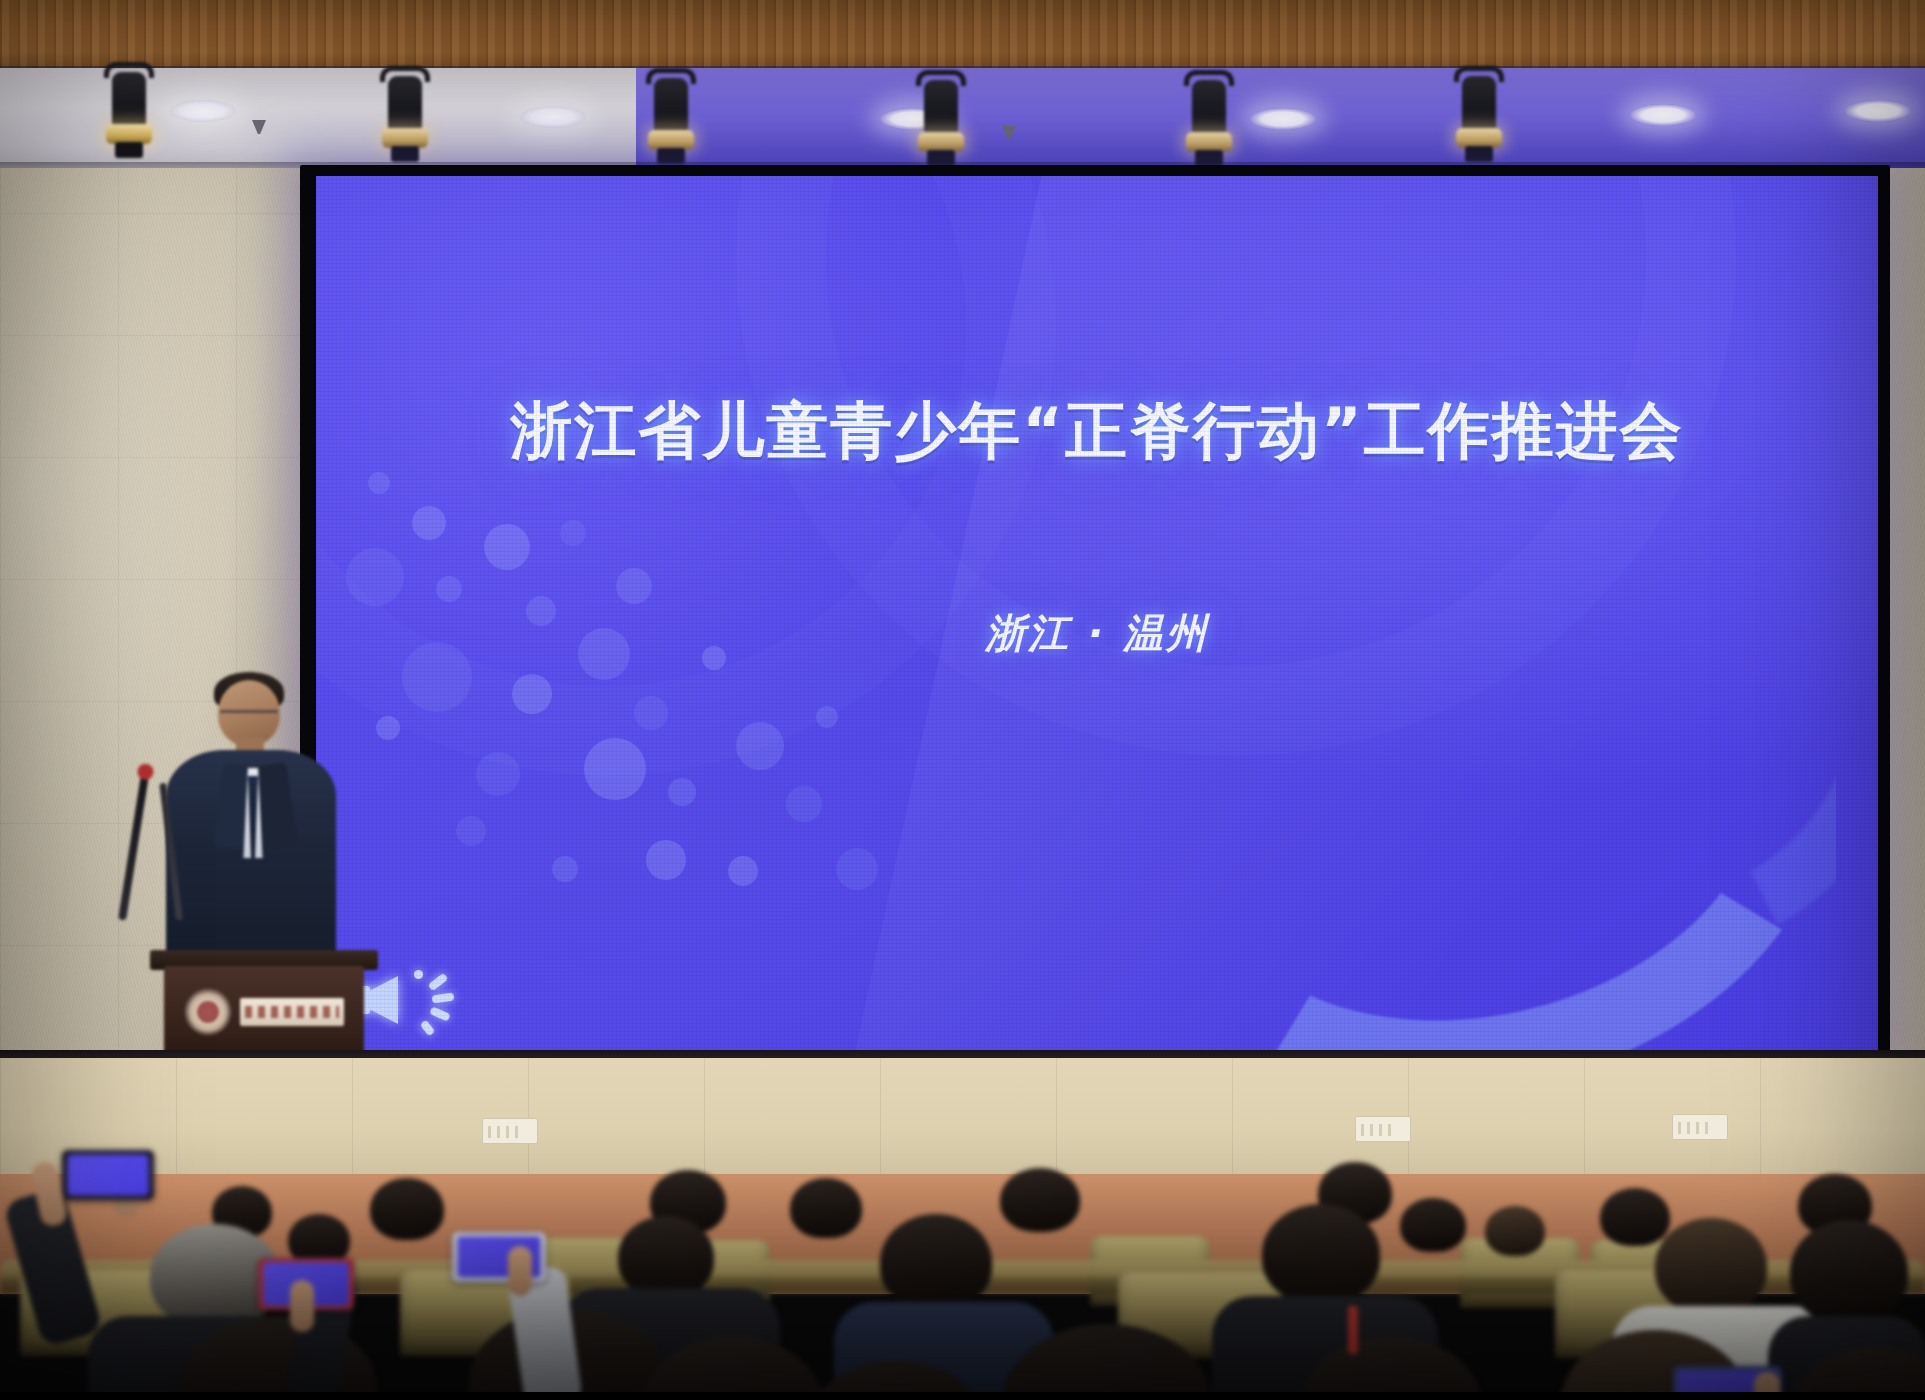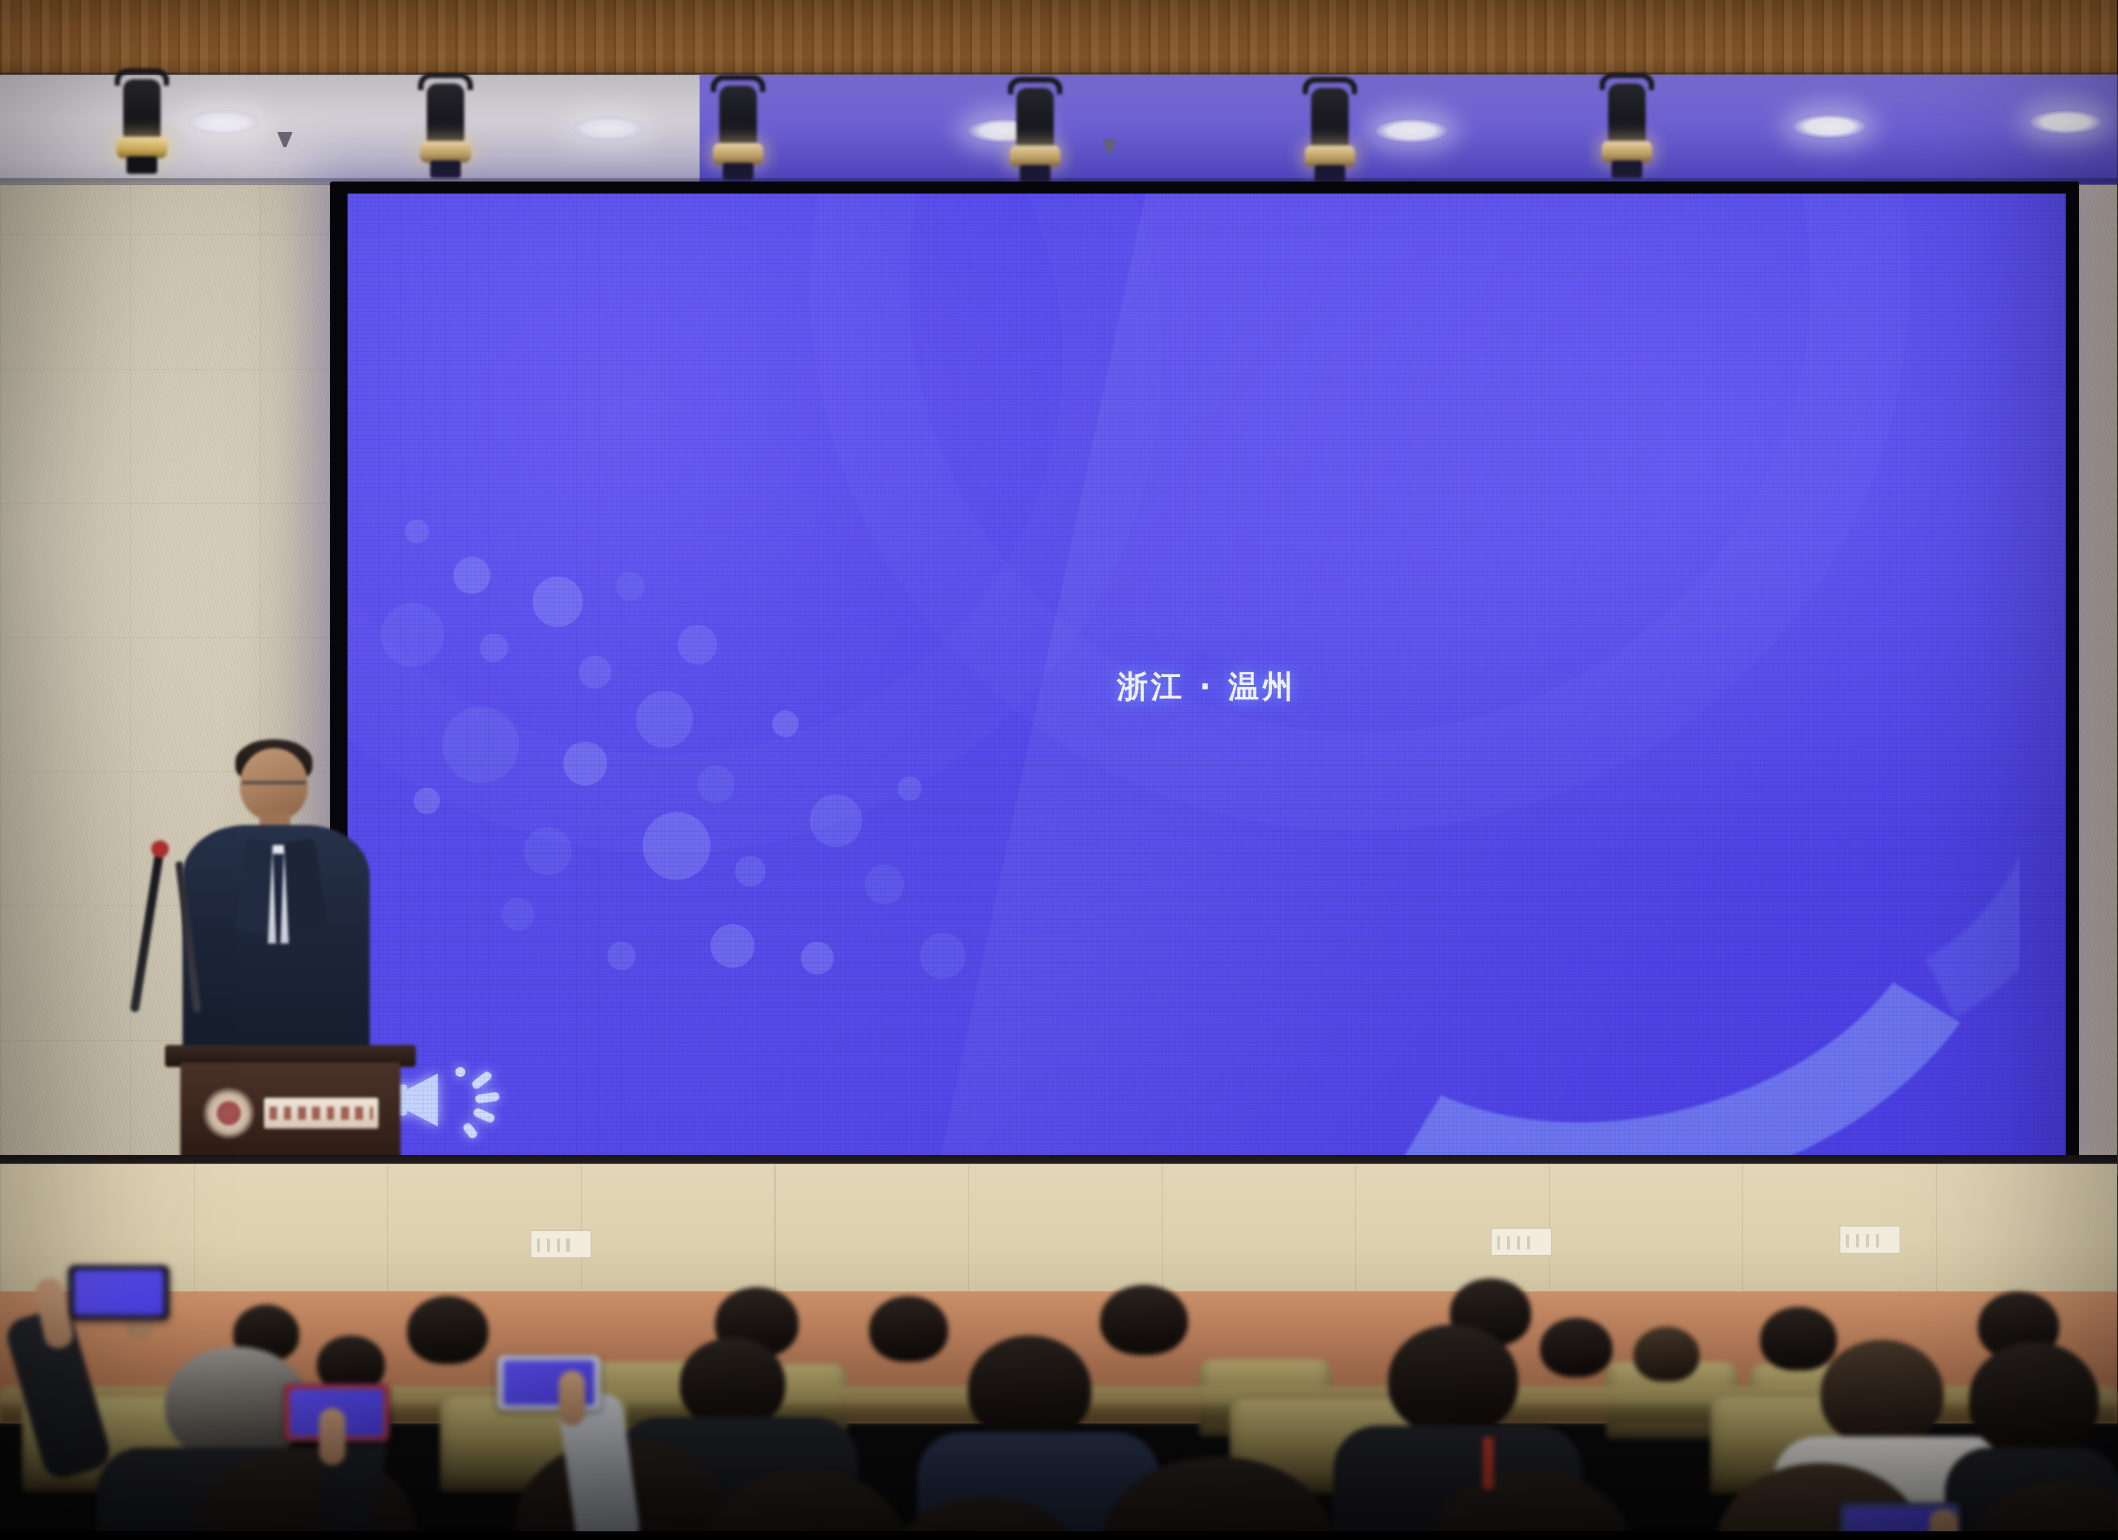--- a/index.html
+++ b/index.html
@@ -164,21 +164,21 @@
   }
   .slide-title.l1{ top:218px; font-size:62px; line-height:74px; }
   .slide-title.l2{ top:300px; font-size:62px; line-height:74px; }
   .slide-sub{
     position:absolute; left:0; width:1562px; text-align:center;
     color:#f2f5ff; font-weight:bold;
     text-shadow:0 0 14px rgba(130,175,255,.8), 0 0 30px rgba(90,130,255,.5);
     font-family:"DejaVu Sans","Liberation Sans",sans-serif;
     letter-spacing:3px;
   }
-  .slide-sub.loc{ top:430px; font-size:28px; }
+  .slide-sub.loc{ top:430px; font-size:40px;font-style:italic; }
   .slide-sub.date{ top:483px; font-size:42px; letter-spacing:1px; }
 
   
   .vol-icon{
     position:absolute; left:36px; top:778px; width:118px; height:92px;
   }
   .vol-icon .cone{
     position:absolute; left:0; top:22px; width:0; height:0;
     border-top:24px solid transparent;
     border-bottom:24px solid transparent;
@@ -477,20 +477,21 @@
       <span class="bubble b2" style="left:412px; top:680px; width:30px;  height:30px;"></span>
       <span class="bubble" style="left:500px; top:530px; width:22px;  height:22px;"></span>
       <span class="bubble b3" style="left:520px; top:672px; width:42px;  height:42px;"></span>
     </div>
 
     <div class="swoosh">
       <i class="s1"></i>
         <i class="s2"></i>
     </div>
 
+    <div class="slide-title l1">浙江省儿童青少年“正脊行动”工作推进会</div>
     <div class="slide-sub loc">浙江 · 温州</div>
 
     <div class="vol-icon">
       <span class="box"></span>
       <span class="cone"></span>
       <span class="wv" style="left:62px; top:16px; width:9px; height:9px; border-radius:50%;"></span>
       <span class="wv" style="left:76px; top:24px; width:20px; height:8px; transform:rotate(-38deg);"></span>
       <span class="wv" style="left:80px; top:40px; width:22px; height:8px; transform:rotate(-8deg);"></span>
       <span class="wv" style="left:78px; top:56px; width:20px; height:8px; transform:rotate(24deg);"></span>
       <span class="wv" style="left:68px; top:70px; width:15px; height:8px; transform:rotate(52deg);"></span>

